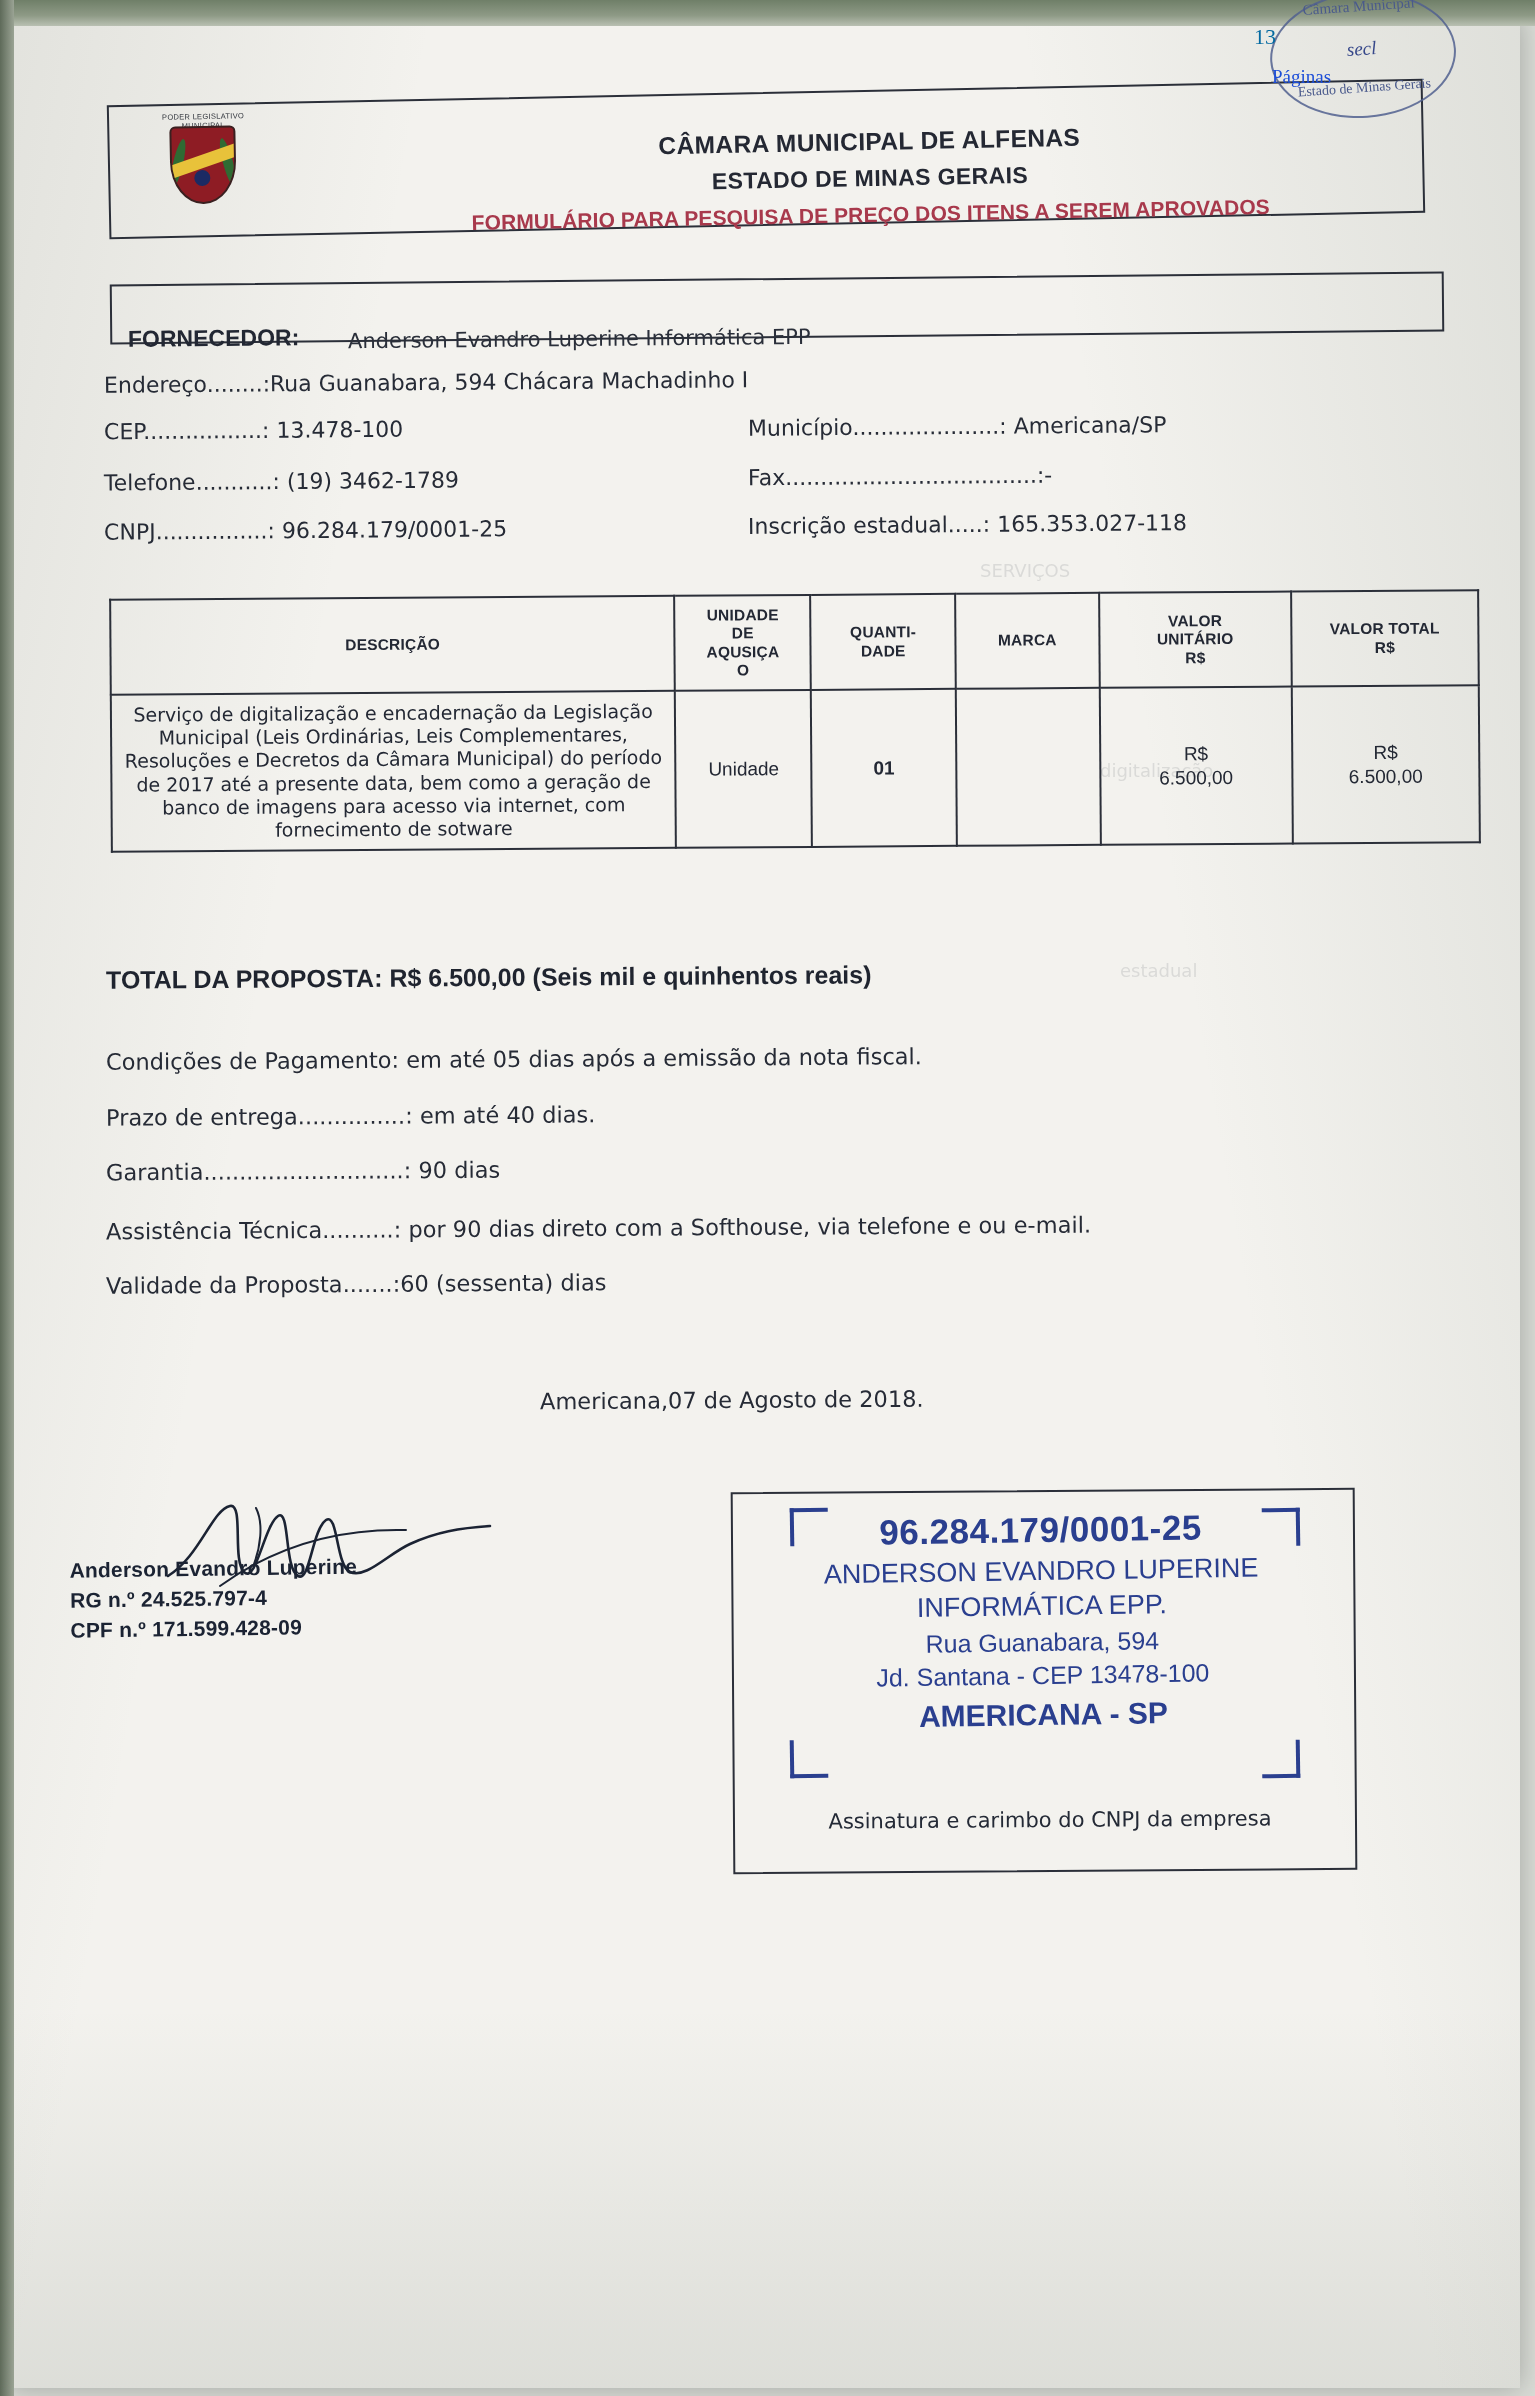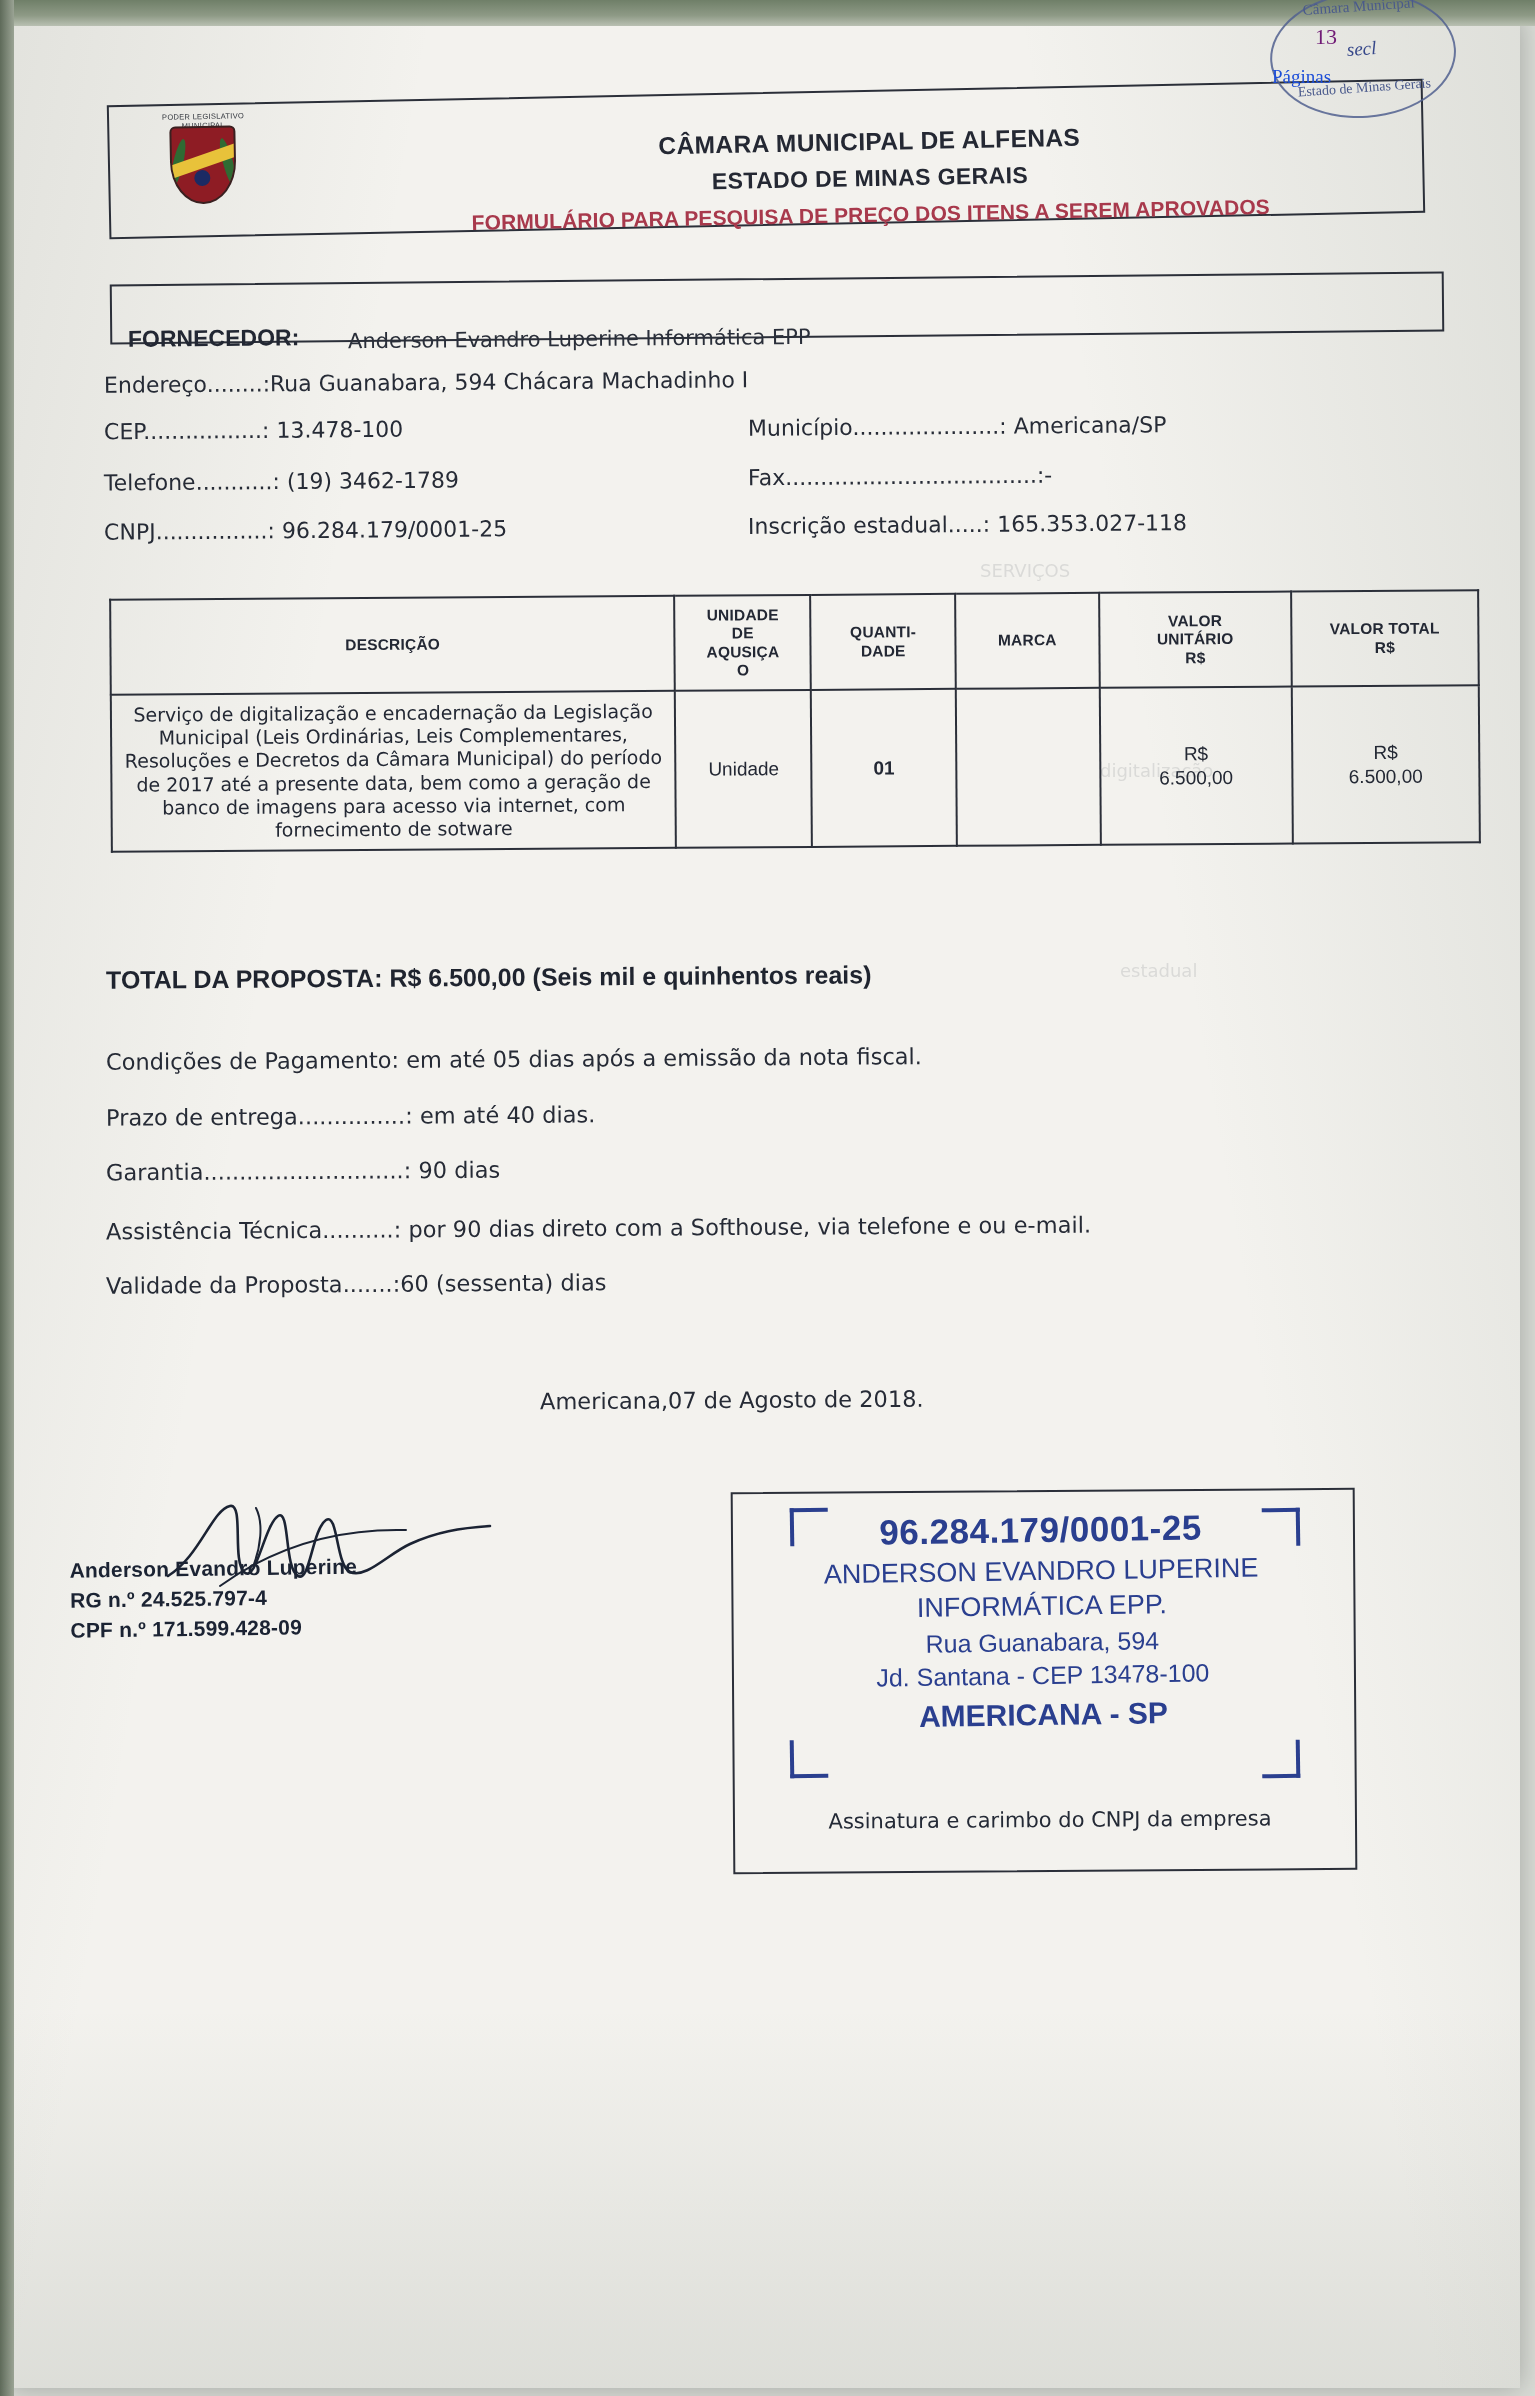--- a/index.html
+++ b/index.html
@@ -164,22 +164,22 @@
   #seal-stamp .seal-mid {
     position: absolute;
     left: 0; top: 46px; width: 200px;
     text-align: center;
     font-size: 19px; color: #37488a;
     font-family: "Liberation Serif", serif;
     font-style: italic;
   }
   #page-number {
     position: absolute;
-    left: 1315px; top: 24px;
-    font-size: 22px; color: #701a75;
+    left: 1254px; top: 24px;
+    font-size: 22px; color: #0369a1;
     font-family: "Liberation Serif", serif;
   }
   #page-label {
     position: absolute;
     left: 1272px; top: 66px;
     font-size: 19px; color: #1d4ed8;
     font-family: "Liberation Serif", serif;
   }
 
   

